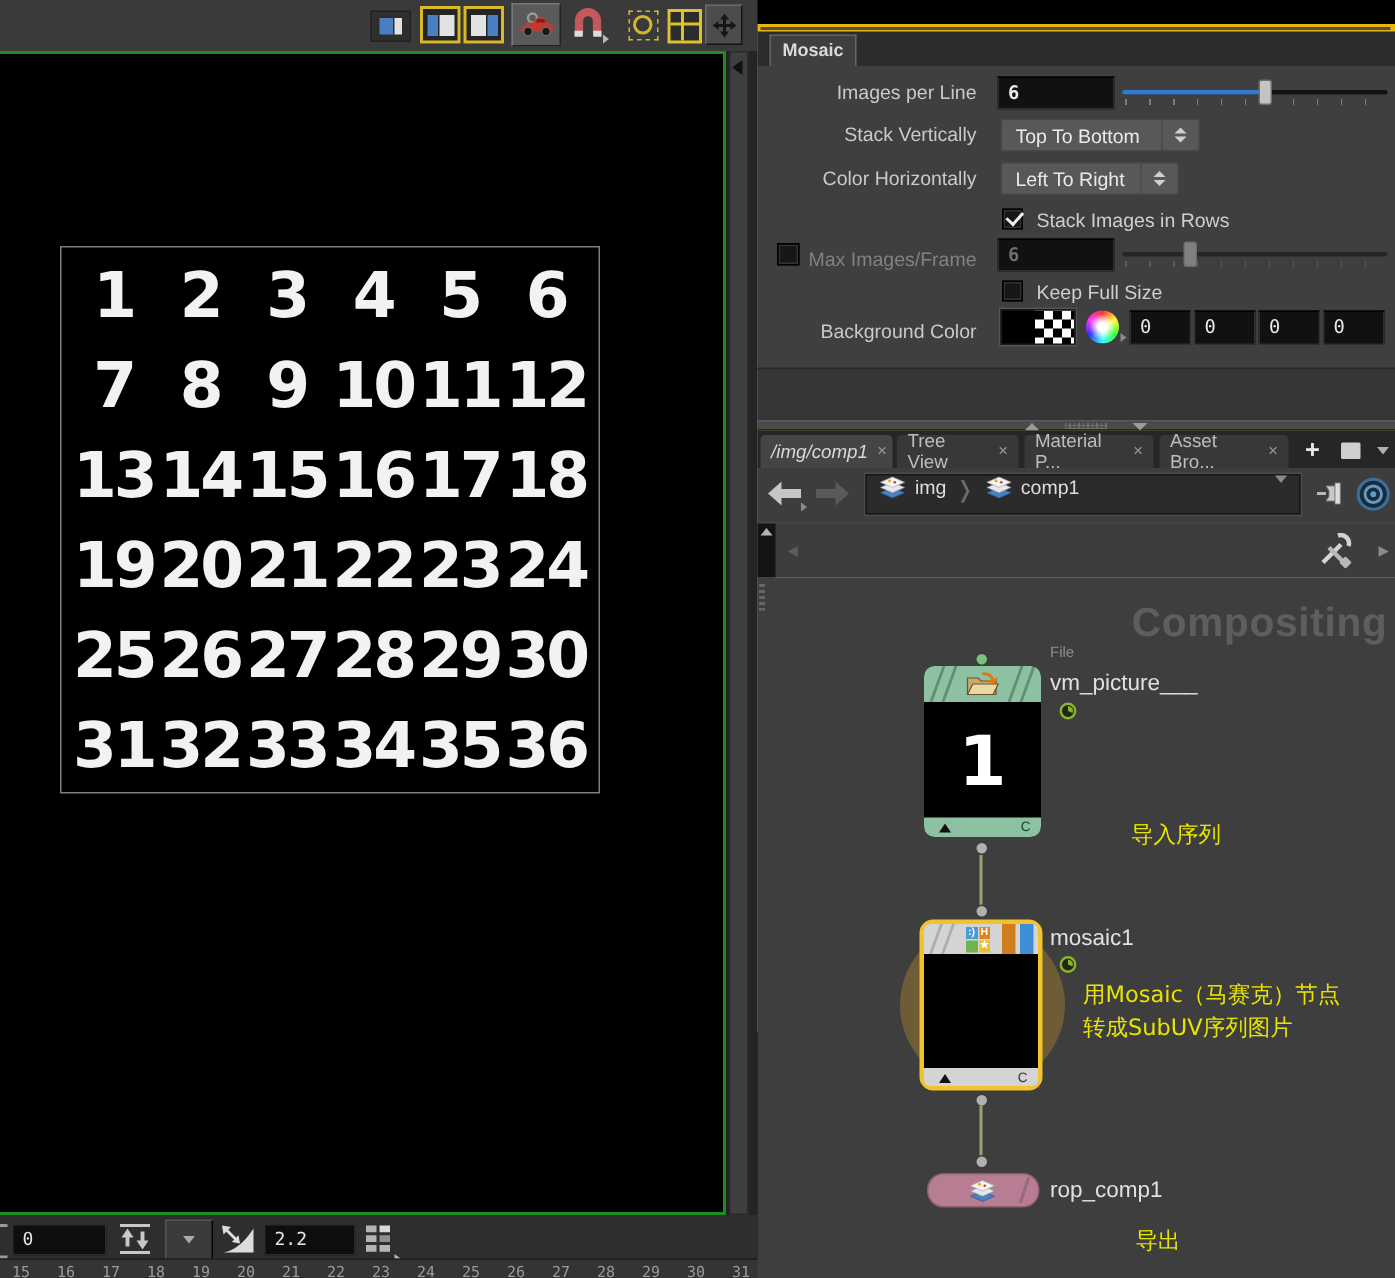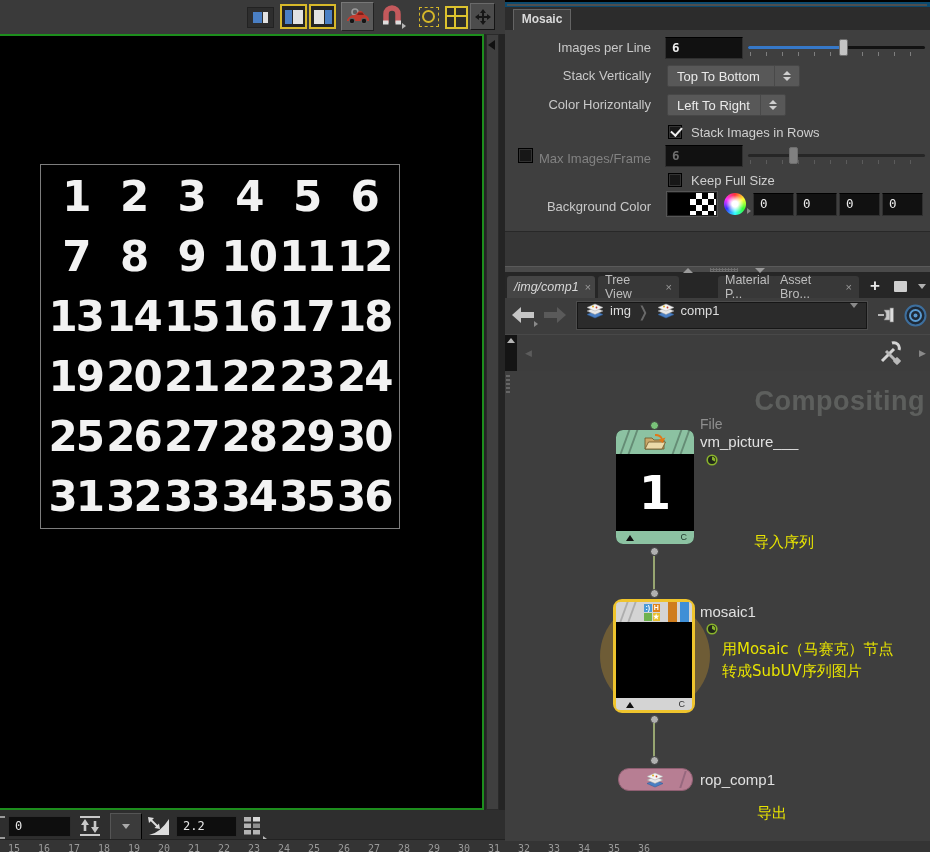--- a/index.html
+++ b/index.html
@@ -43,21 +43,21 @@
   .vb-input{position:absolute;background:#0e0e0e;border:1px solid #2c2c2c;box-sizing:border-box;
             color:#e6e6e6;font-family:"DejaVu Sans Mono",monospace;font-size:12px;line-height:19px;padding-left:6px;}
   #vb-drop{position:absolute;background:#3b3b3b;border:1px outset #555;display:flex;align-items:center;justify-content:center;}
   .caret-down{width:0;height:0;border-top:5px solid #aaa;border-left:4px solid transparent;border-right:4px solid transparent;}
 
   
   #timeline{left:0;top:839px;width:930px;height:13px;background:#343434;border-top:1px solid #222;box-sizing:border-box;}
   .tick{position:absolute;top:3px;font-size:10px;color:#9a9a9a;font-family:"DejaVu Sans Mono",monospace;}
 
   
-  #right{left:505px;top:2px;width:425px;height:672px;background:#0c4a6e;}
+  #right{left:505px;top:16px;width:425px;height:672px;background:#eab308;}
   #ptopline{position:absolute;left:2px;top:2px;width:420px;height:2px;background:#4e4e4e;}
   #ptabrow{position:absolute;left:0;top:5px;width:425px;height:23px;background:#2c2c2c;}
   #ptab{position:absolute;left:8px;top:2px;width:58px;height:21px;background:#3f3f3f;border:1px solid #646464;border-bottom:none;
         box-sizing:border-box;text-align:center;font-weight:bold;font-size:12px;color:#dadada;line-height:19px;}
   #param-body{position:absolute;left:0;top:28px;width:425px;height:202px;background:#3f3f3f;border-bottom:1px solid #282828;box-sizing:border-box;}
   .plabel{position:absolute;left:0;width:146px;text-align:right;font-size:13px;color:#c9c9c9;}
   .plabel.dim{color:#828282;}
   .pfield{position:absolute;background:#111;border:1px solid #2f2f2f;border-top-color:#000;box-sizing:border-box;
           color:#ececec;font-family:"DejaVu Sans Mono",monospace;font-size:12.5px;font-weight:bold;line-height:20px;padding-left:6px;}
   .pfield.dim{color:#6f6f6f;}
@@ -141,21 +141,21 @@
   .ft-c{position:absolute;right:7px;top:1px;font-size:9px;color:#1e3a2c;}
   #mosaicnode{left:108px;top:228px;width:82px;height:114px;border:3px solid #efc42d;border-radius:9px;}
   #mosaicnode .hd{position:absolute;left:0;top:0;right:0;height:20px;background:#d4d4d4;border-radius:4px 4px 0 0;overflow:hidden;}
   #mosaicnode .ft{position:absolute;left:0;bottom:0;right:0;height:12px;background:#d4d4d4;border-radius:0 0 4px 4px;}
   #mosaicnode .ft .ft-c{color:#333;}
   .labsicon{position:absolute;left:28px;top:2px;width:16px;height:16px;display:grid;grid-template-columns:1fr 1fr;grid-template-rows:1fr 1fr;gap:1px;}
   .labsicon div{font-size:7px;font-weight:bold;color:#fff;text-align:center;line-height:8px;}
   .stripe{position:absolute;top:0;bottom:0;width:9px;}
   #ropnode{left:113px;top:397px;width:75px;height:23px;background:#b77e93;border:1px solid #8f5f72;border-radius:11px;box-sizing:border-box;}
   #ropnode .rslash{position:absolute;right:9px;top:2px;bottom:2px;width:1.5px;background:#96687e;transform:skewX(-18deg);}
-  .ntype{position:absolute;font-size:14px;color:#8f8f8f;}
+  .ntype{position:absolute;font-size:10px;color:#8f8f8f;}
   .nname{position:absolute;font-size:15px;color:#e0e0e0;}
   .annot{position:absolute;font-size:15px;color:#e8e400;font-family:"DejaVu Sans",sans-serif;}
   .clock{position:absolute;width:12px;height:12px;}
 
   svg{display:block;}
 </style>
 </head>
 <body>
 
 <div id="root">
@@ -397,21 +397,21 @@
       <div id="tab-square"></div>
       <div id="tab-caret" class="caret-down" style="border-top-color:#b0b0b0;"></div>
     <div class="ptabitem active" style="left: 2px; width: 88px;">
           <span>/img/comp1</span>
           <span class="x">×</span>
         </div>
         <div class="ptabitem" style="left: 93px; width: 81px;">
           <span>Tree View</span>
           <span class="x">×</span>
         </div>
-        <div class="ptabitem" style="left: 178px; width: 86px; margin-left: 35px;">
+        <div class="ptabitem" style="left: 178px; width: 86px;">
           <span>Material P...</span>
           <span class="x">×</span>
         </div>
         <div class="ptabitem" style="left: 268px; width: 86px;">
           <span>Asset Bro...</span>
           <span class="x">×</span>
         </div>
       </div>
 
     <div id="crumbbar">

